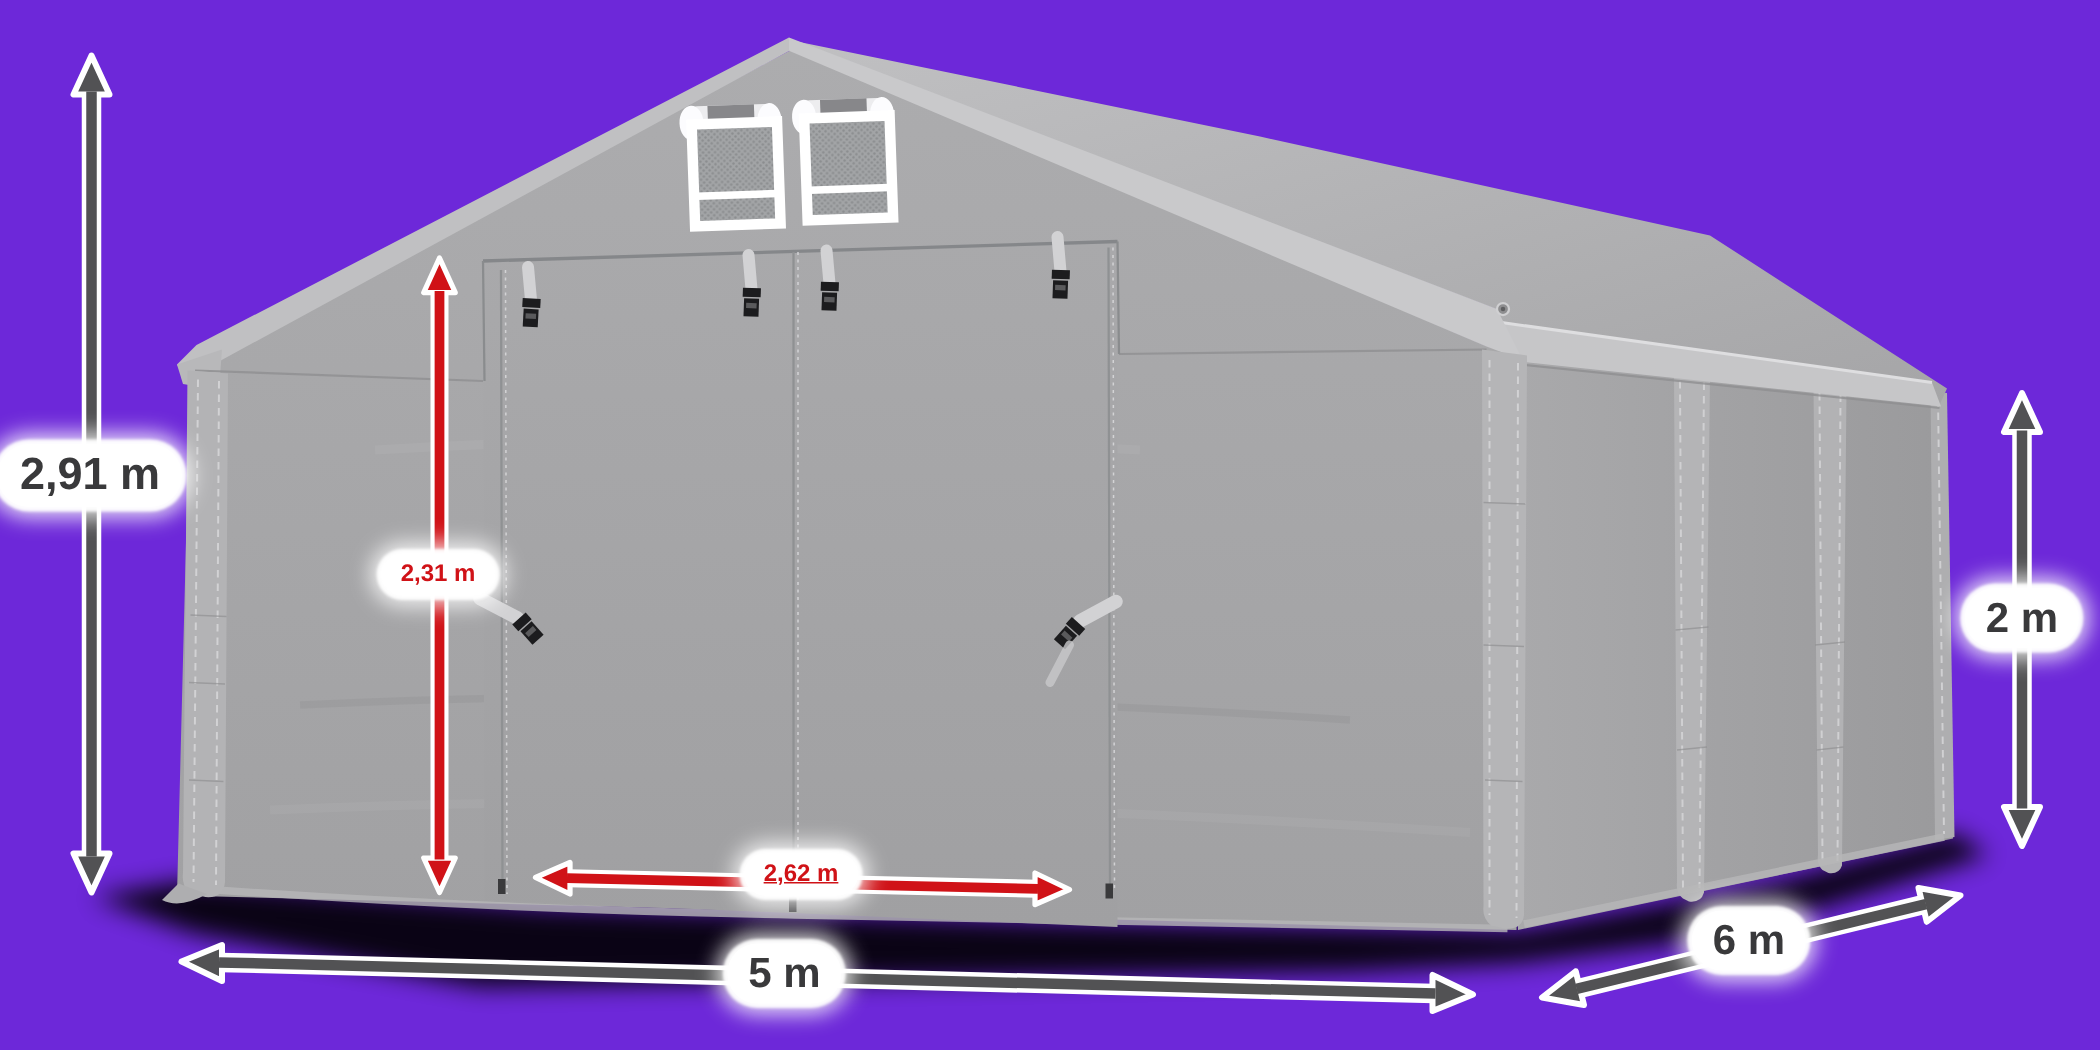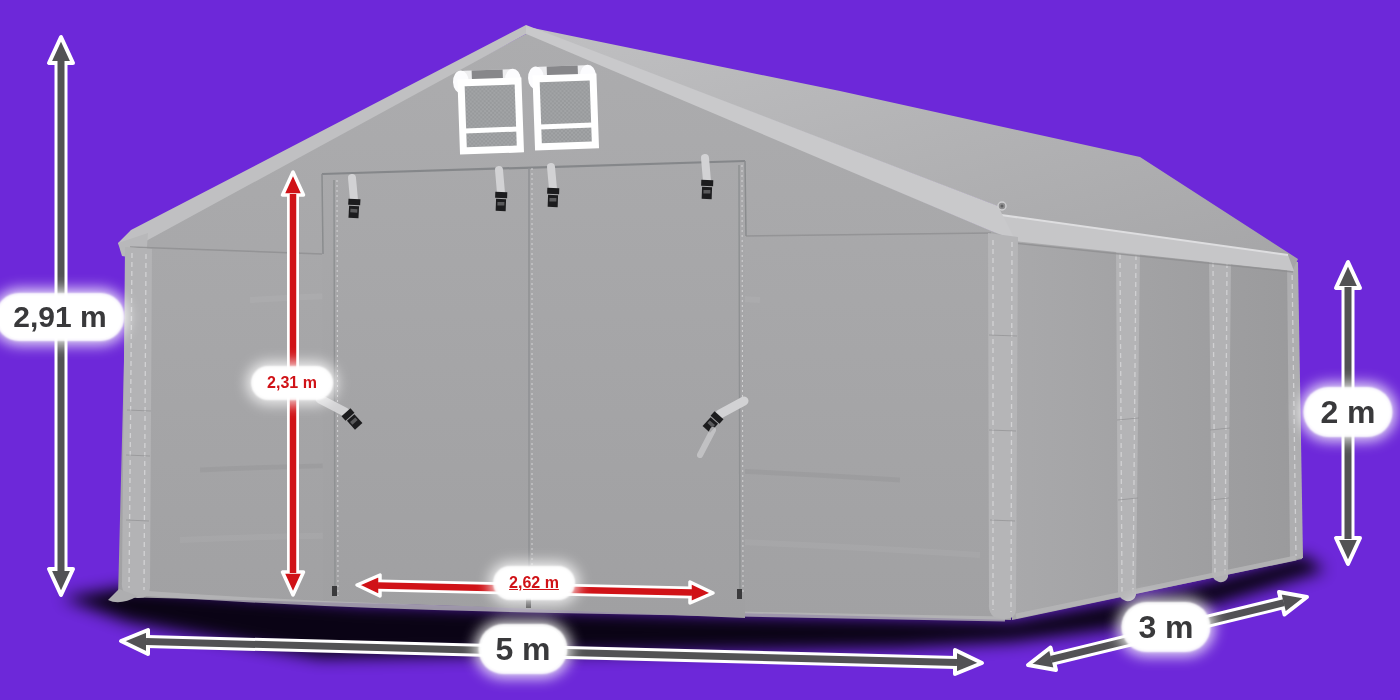--- a/index.html
+++ b/index.html
@@ -16,21 +16,21 @@
     transform:translate(-50%,-50%);
     background:#ffffff;
     border-radius:22px;
     font-weight:bold;
     white-space:nowrap;
     line-height:1;
     box-shadow: 0 0 2px 3px rgba(255,255,255,0.95),
                 0 0 14px 7px rgba(255,255,255,0.85),
                 0 2px 6px rgba(0,0,0,0.12);
   }
-  .dim-label.dark { color:#39393b; font-size:32px; padding:6px 14px; }
+  .dim-label.dark { color:#39393b; font-size:28px; padding:6px 14px; }
   .dim-label.dark.big { font-size:30px; padding:6px 15px; }
   .dim-label.red  { color:#d01217; font-size:16px; padding:6px 13px; }
 </style>
 </head>
 <body>
 
 <div class="stage">
 <svg width="1400" height="700" viewBox="0 0 1400 700">
   <defs>
     <filter id="soft" x="-20%" y="-20%" width="140%" height="140%">
@@ -257,15 +257,15 @@
     <polygon points="1348,262 1336,288 1360,288" fill="#525254" stroke="#ffffff" stroke-width="4" stroke-linejoin="round"></polygon>
     <polygon points="1348,564 1336,538 1360,538" fill="#525254" stroke="#ffffff" stroke-width="4" stroke-linejoin="round"></polygon>
     <line x1="1348" y1="287" x2="1348" y2="539" stroke="#525254" stroke-width="7"></line>
   </g>
 </svg>
 
   <div class="dim-label dark big" style="left:60px; top:317px;">2,91 m</div>
   <div class="dim-label red" style="left:292px; top:383px;">2,31 m</div>
   <div class="dim-label red" style="left:534px; top:583px;text-decoration:underline;">2,62 m</div>
   <div class="dim-label dark" style="left:523px; top:649px;">5 m</div>
-  <div class="dim-label dark" style="left:1166px; top:627px;">3 m</div>
+  <div class="dim-label dark" style="left:1166px; top:627px;">6 m</div>
   <div class="dim-label dark" style="left:1348px; top:412px;">2 m</div>
 </div>
 
 </body></html>

